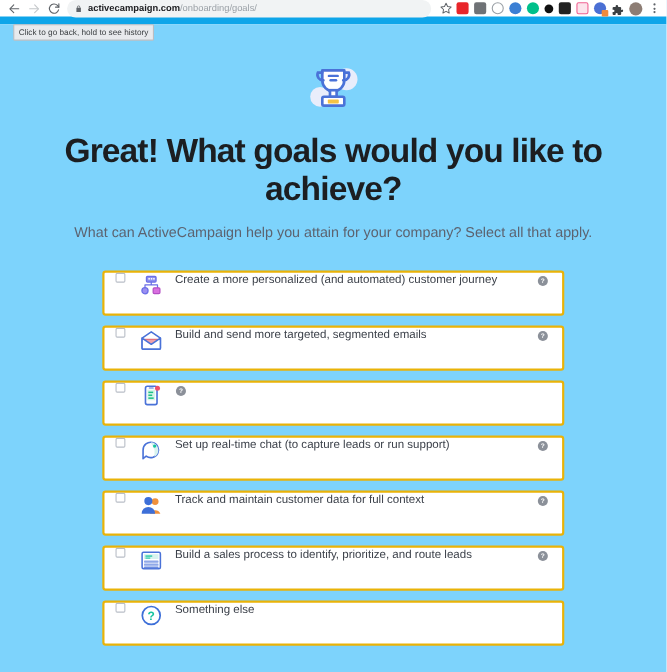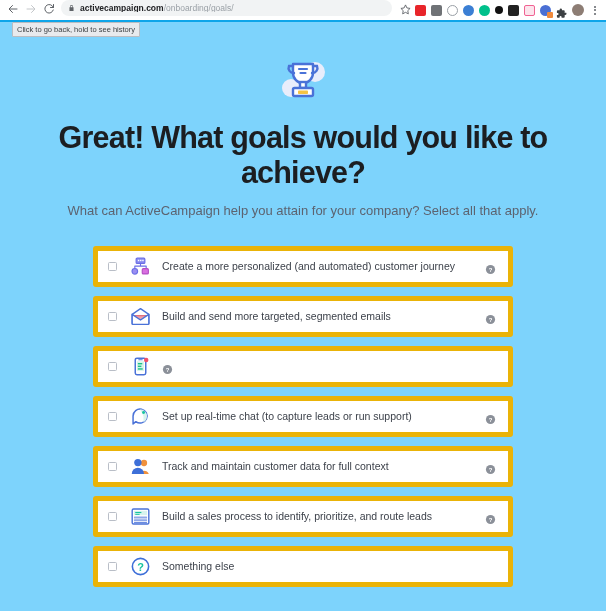--- a/index.html
+++ b/index.html
@@ -10,22 +10,23 @@
     font-family: "Liberation Sans", sans-serif;
     background: #f7f8fc;
   }
 
   
   #browser-chrome {
     position: relative;
     height: 22px;
     background: #ffffff;
     display: flex;
+    align-items: center;
     padding: 0 4px;
-    border-bottom: 2px solid #0ea5e9;
+    border-bottom: 7px solid #0ea5e9;
   }
   .nav-btn {
     width: 18px; height: 18px;
     display: flex; align-items: center; justify-content: center;
     color: #5f6368;
     flex: 0 0 auto;
   }
   .nav-btn.disabled { color: #c4c7ca; }
   .nav-btn svg { display: block; }
 
@@ -132,24 +133,24 @@
     width: 420px;
     margin: 0 auto;
     display: flex;
     flex-direction: column;
     gap: 9px;
     text-align: left;
   }
   .goal-card {
     height: 41px;
     background: #ffffff;
-    border: 5px solid #eab308;
+    border: 2px solid #eab308;
     border-radius: 3px;
     display: flex;
-    align-items: center;
+    align-items: flex-start;
     padding: 0 12px 0 10px;
     cursor: pointer;
   }
   .goal-checkbox {
     width: 9px; height: 9px;
     border: 1px solid #b9bec7;
     border-radius: 1.5px;
     background: #fff;
     flex: 0 0 auto;
     margin-right: 12px;

